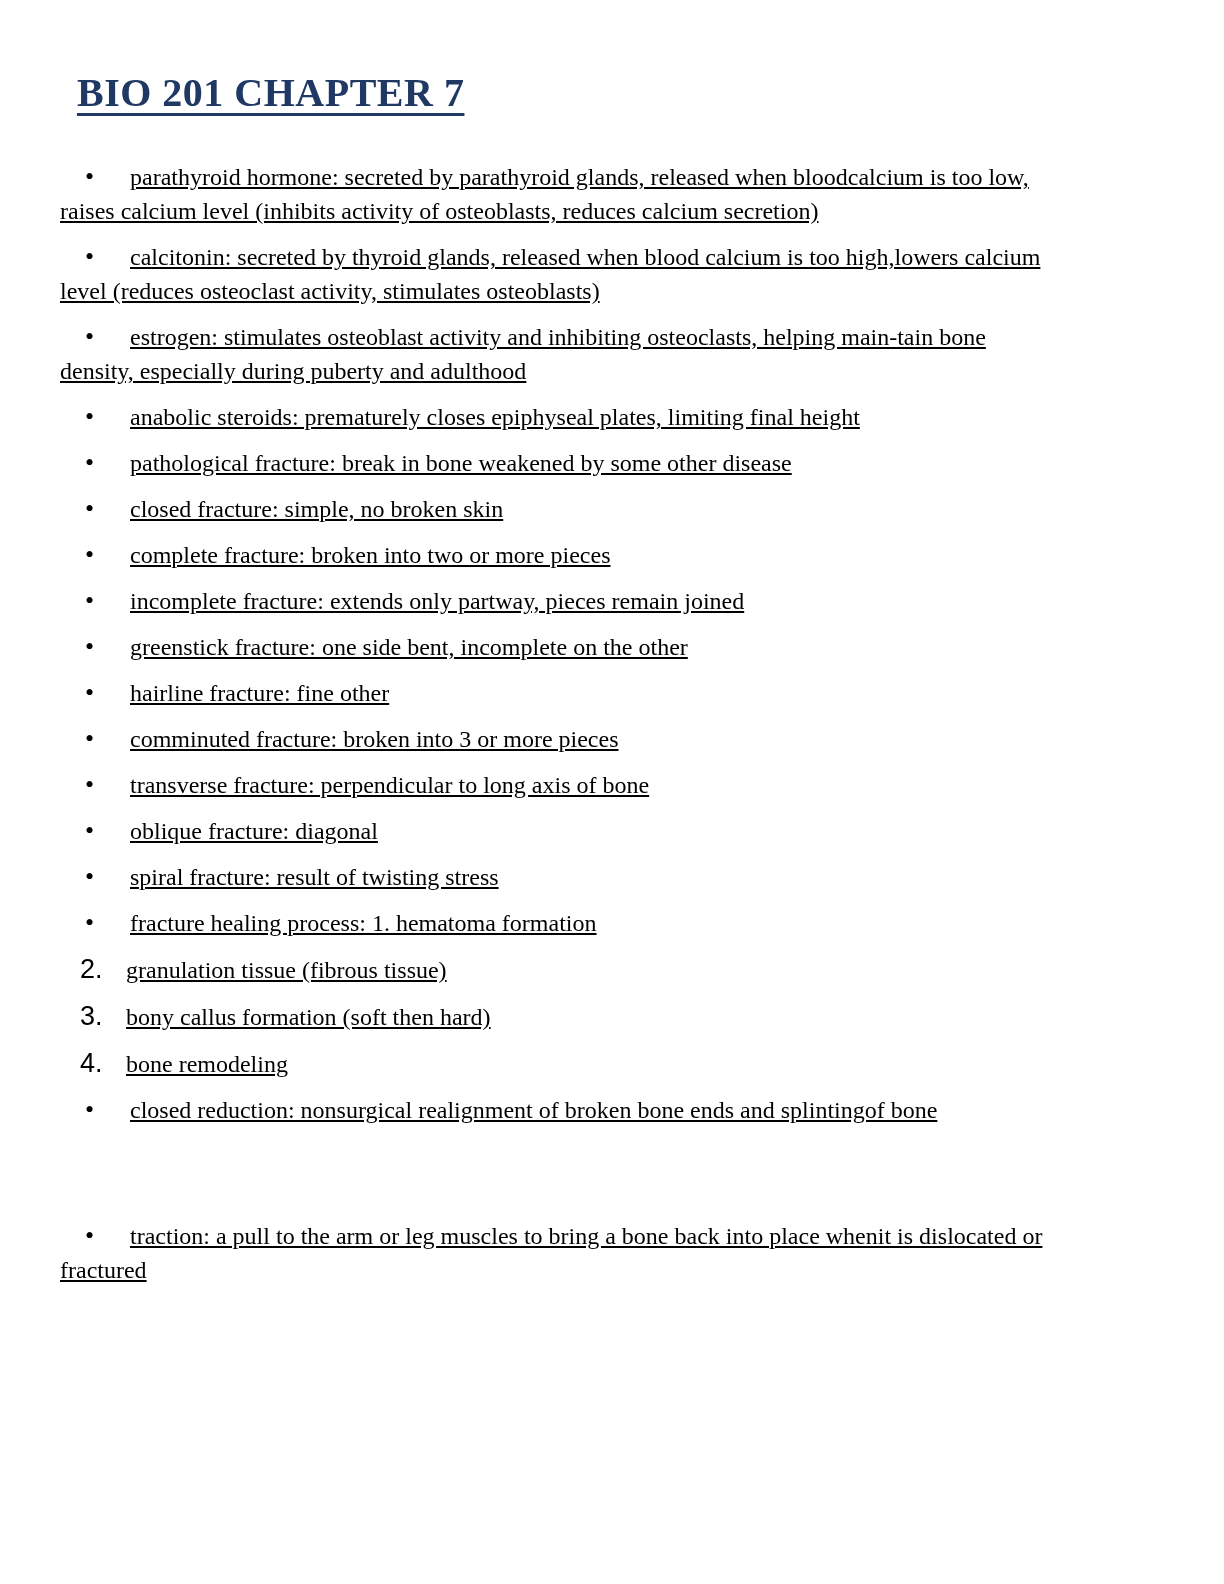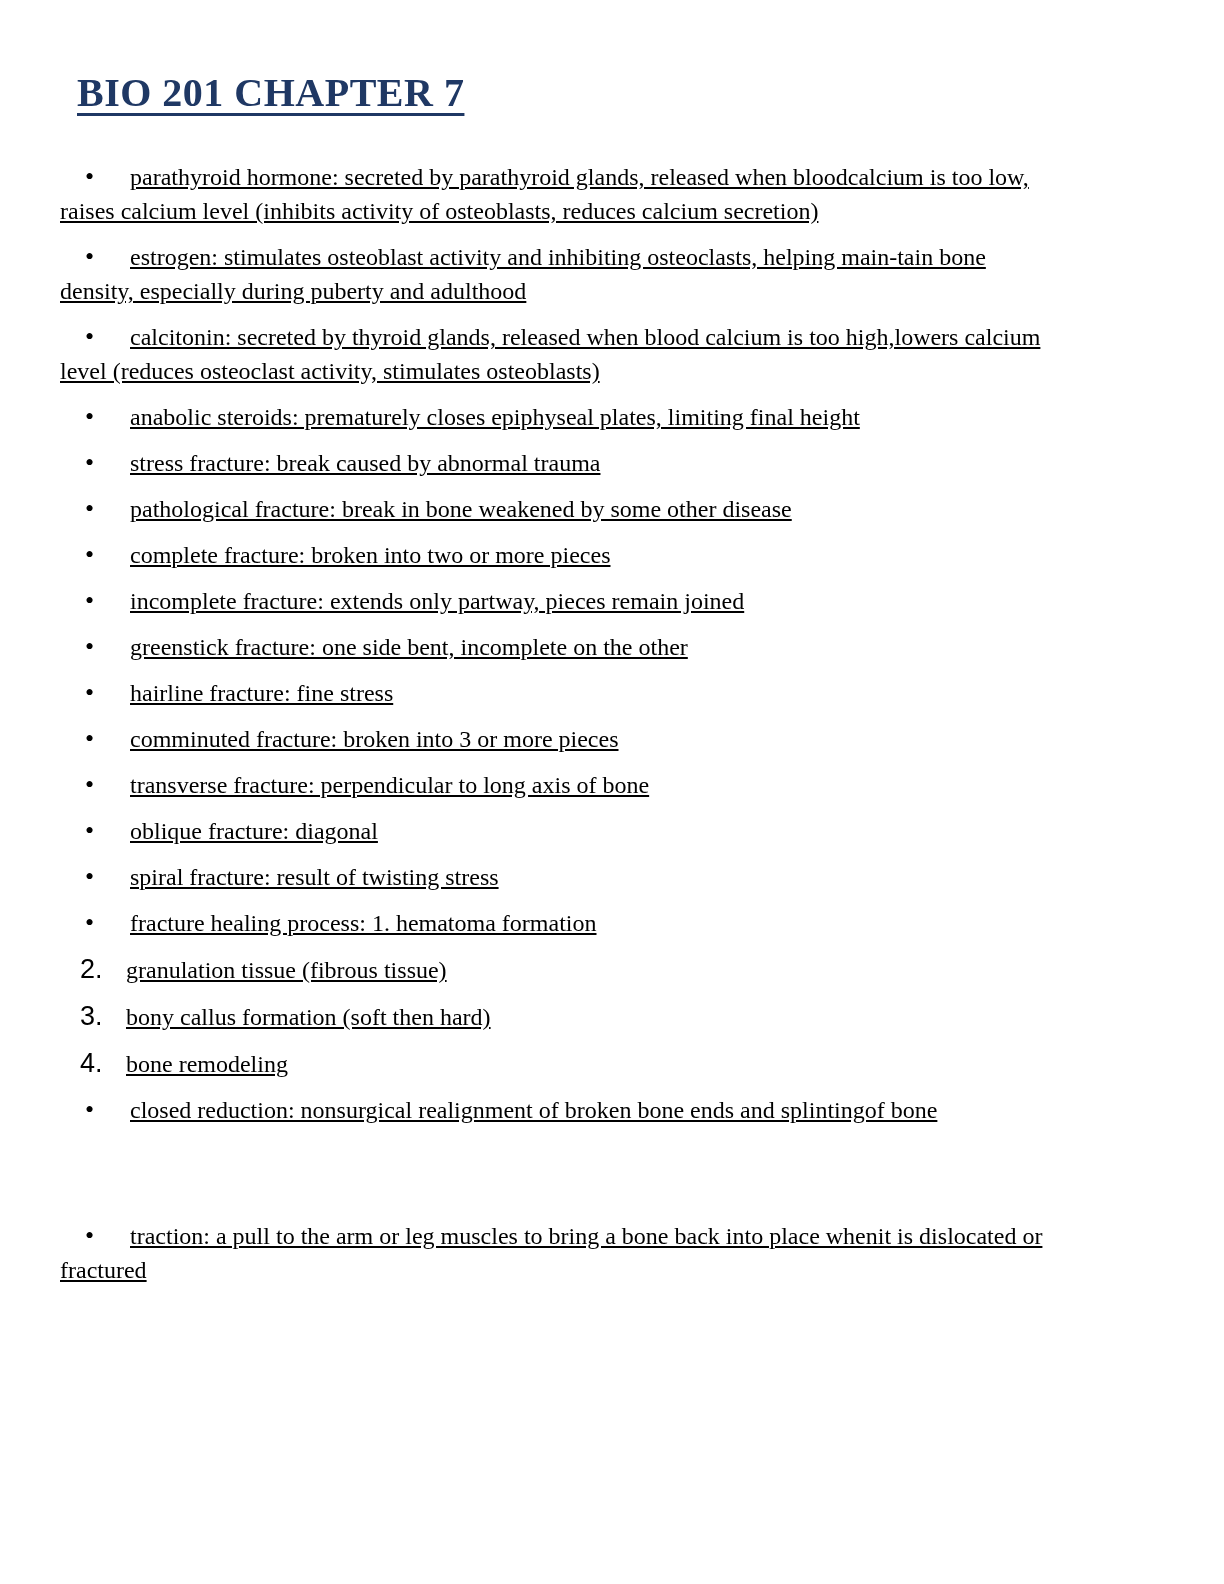--- a/index.html
+++ b/index.html
@@ -58,39 +58,39 @@
 </head>
 <body>
 
 <div class="page">
   <h1 class="title" style="color: rgb(31, 56, 100);">BIO 201 CHAPTER 7</h1>
 
   <section>
     <div>
   <p class="li bullet"><span class="glyph">•</span><span class="txt">parathyroid hormone: secreted by parathyroid glands, released when bloodcalcium is too low, raises calcium level (inhibits activity of osteoblasts, reduces calcium secretion)</span></p>
 
+  <p class="li bullet"><span class="glyph">•</span><span class="txt">calcitonin: secreted by thyroid glands, released when blood calcium is too high,lowers calcium level (reduces osteoclast activity, stimulates osteoblasts)</span></p>
+
   <p class="li bullet"><span class="glyph">•</span><span class="txt">estrogen: stimulates osteoblast activity and inhibiting osteoclasts, helping main-tain bone density, especially during puberty and adulthood</span></p>
-
-  <p class="li bullet"><span class="glyph">•</span><span class="txt">calcitonin: secreted by thyroid glands, released when blood calcium is too high,lowers calcium level (reduces osteoclast activity, stimulates osteoblasts)</span></p>
 
   <p class="li bullet"><span class="glyph">•</span><span class="txt">anabolic steroids: prematurely closes epiphyseal plates, limiting final height</span></p>
 
-  <p class="li bullet"><span class="glyph">•</span><span class="txt">stress fracture: break caused by abnormal trauma</span></p>
 
   <p class="li bullet"><span class="glyph">•</span><span class="txt">pathological fracture: break in bone weakened by some other disease</span></p>
 
+  <p class="li bullet"><span class="glyph">•</span><span class="txt">closed fracture: simple, no broken skin</span></p>
 
 
   <p class="li bullet"><span class="glyph">•</span><span class="txt">complete fracture: broken into two or more pieces</span></p>
 
   <p class="li bullet"><span class="glyph">•</span><span class="txt">incomplete fracture: extends only partway, pieces remain joined</span></p>
 
   <p class="li bullet"><span class="glyph">•</span><span class="txt">greenstick fracture: one side bent, incomplete on the other</span></p>
 
-  <p class="li bullet"><span class="glyph">•</span><span class="txt">hairline fracture: fine stress</span></p>
+  <p class="li bullet"><span class="glyph">•</span><span class="txt">hairline fracture: fine other</span></p>
 
   <p class="li bullet"><span class="glyph">•</span><span class="txt">comminuted fracture: broken into 3 or more pieces</span></p>
 
 
   <p class="li bullet"><span class="glyph">•</span><span class="txt">transverse fracture: perpendicular to long axis of bone</span></p>
 
   <p class="li bullet"><span class="glyph">•</span><span class="txt">oblique fracture: diagonal</span></p>
 
   <p class="li bullet"><span class="glyph">•</span><span class="txt">spiral fracture: result of twisting stress</span></p>
 

